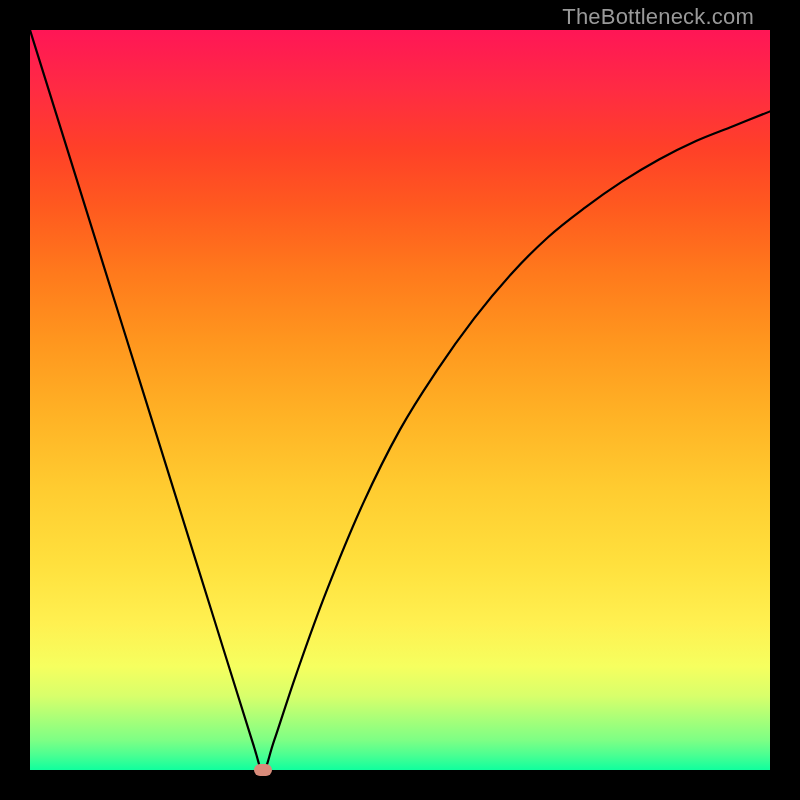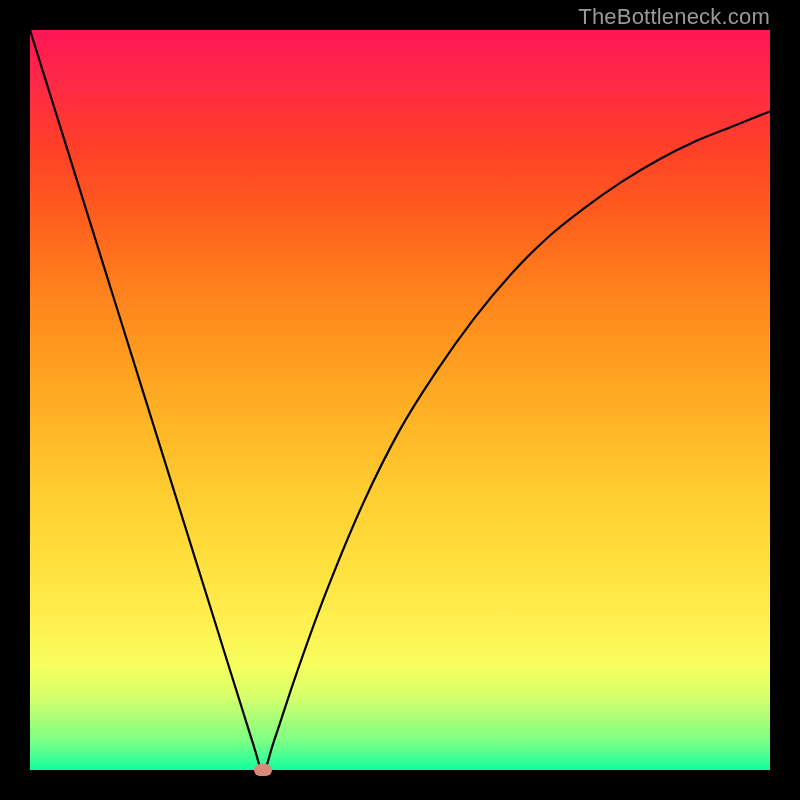--- a/index.html
+++ b/index.html
@@ -51,21 +51,21 @@
   #marker {
     position: absolute;
     width: 18px;
     height: 12px;
     border-radius: 6px;
     background: #d98b7a;
     transform: translate(-50%, -50%);
   }
   #watermark {
     position: absolute;
-    right: 30px;
+    right: 46px;
     top: 4px;
     color: #999;
     font-size: 22px;
     font-weight: 500;
     letter-spacing: 0.2px;
   }
 </style>
 </head>
 <body>
 

